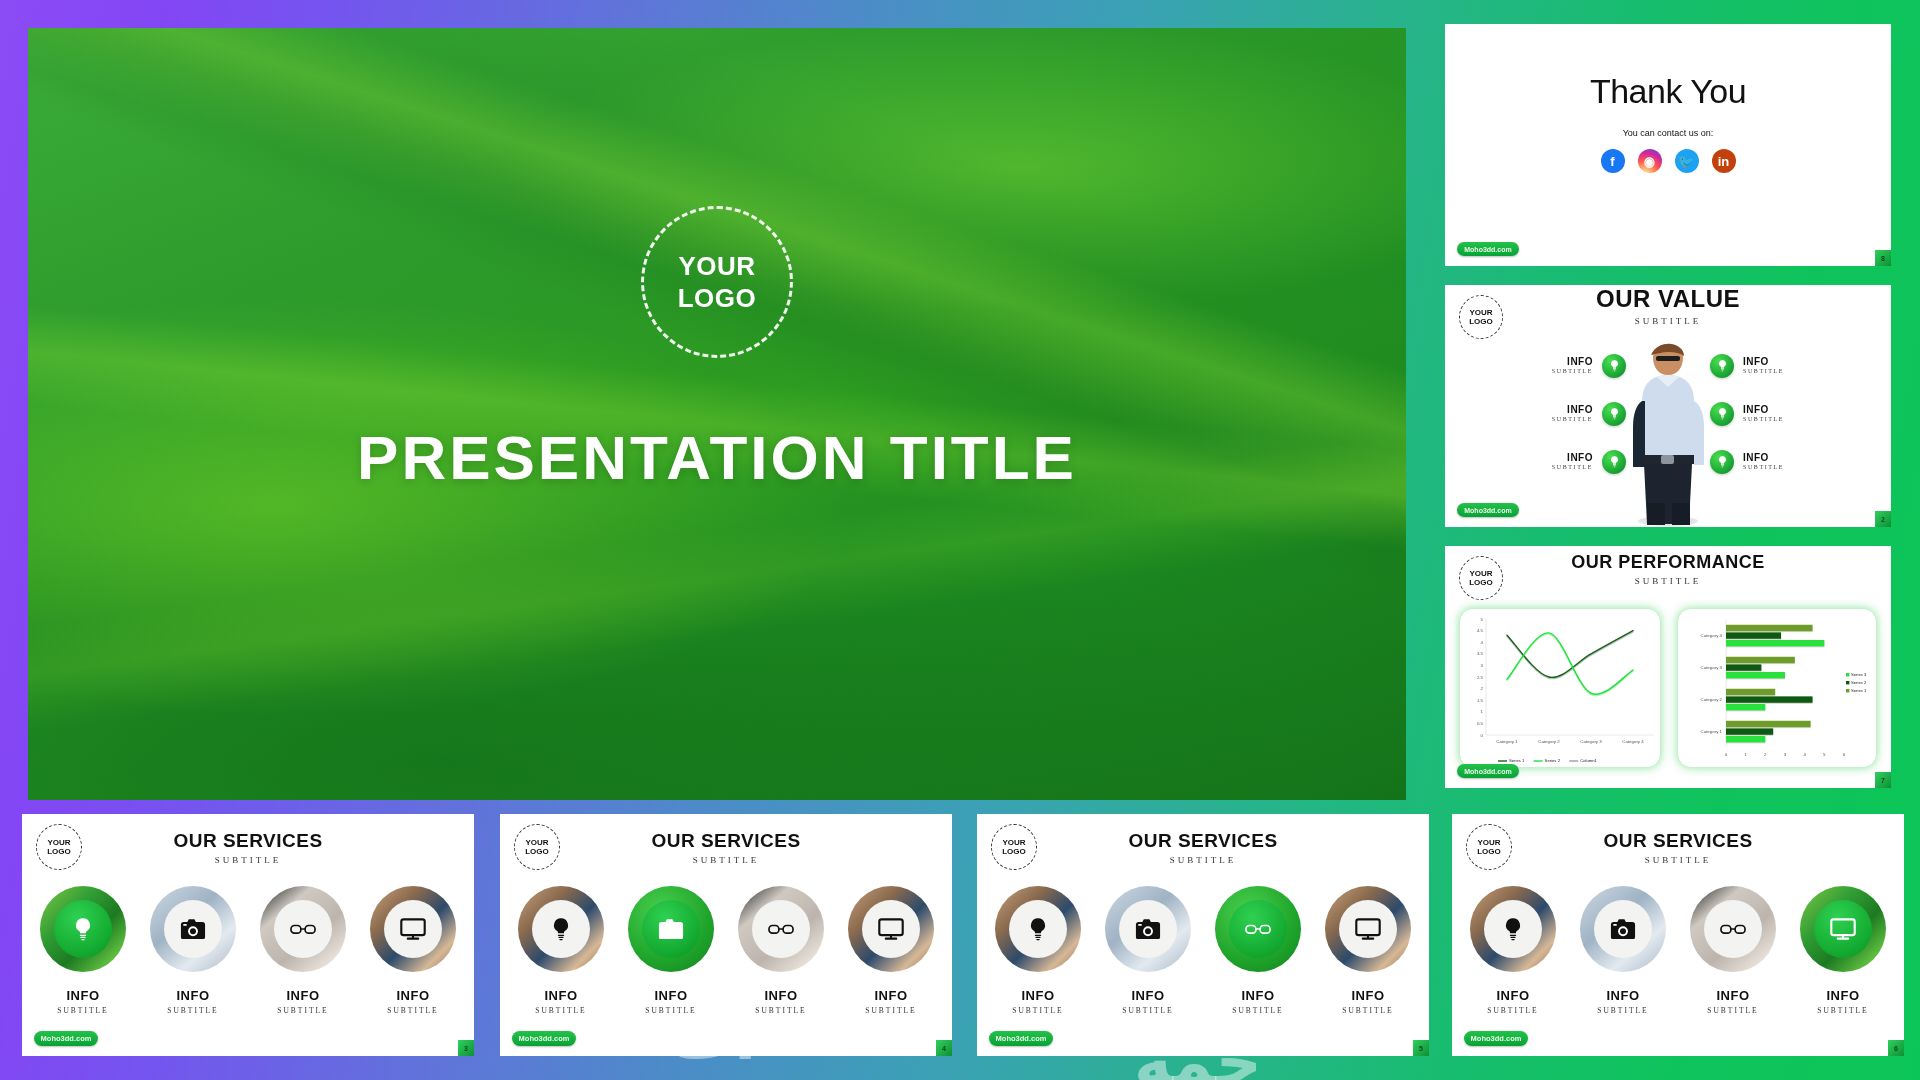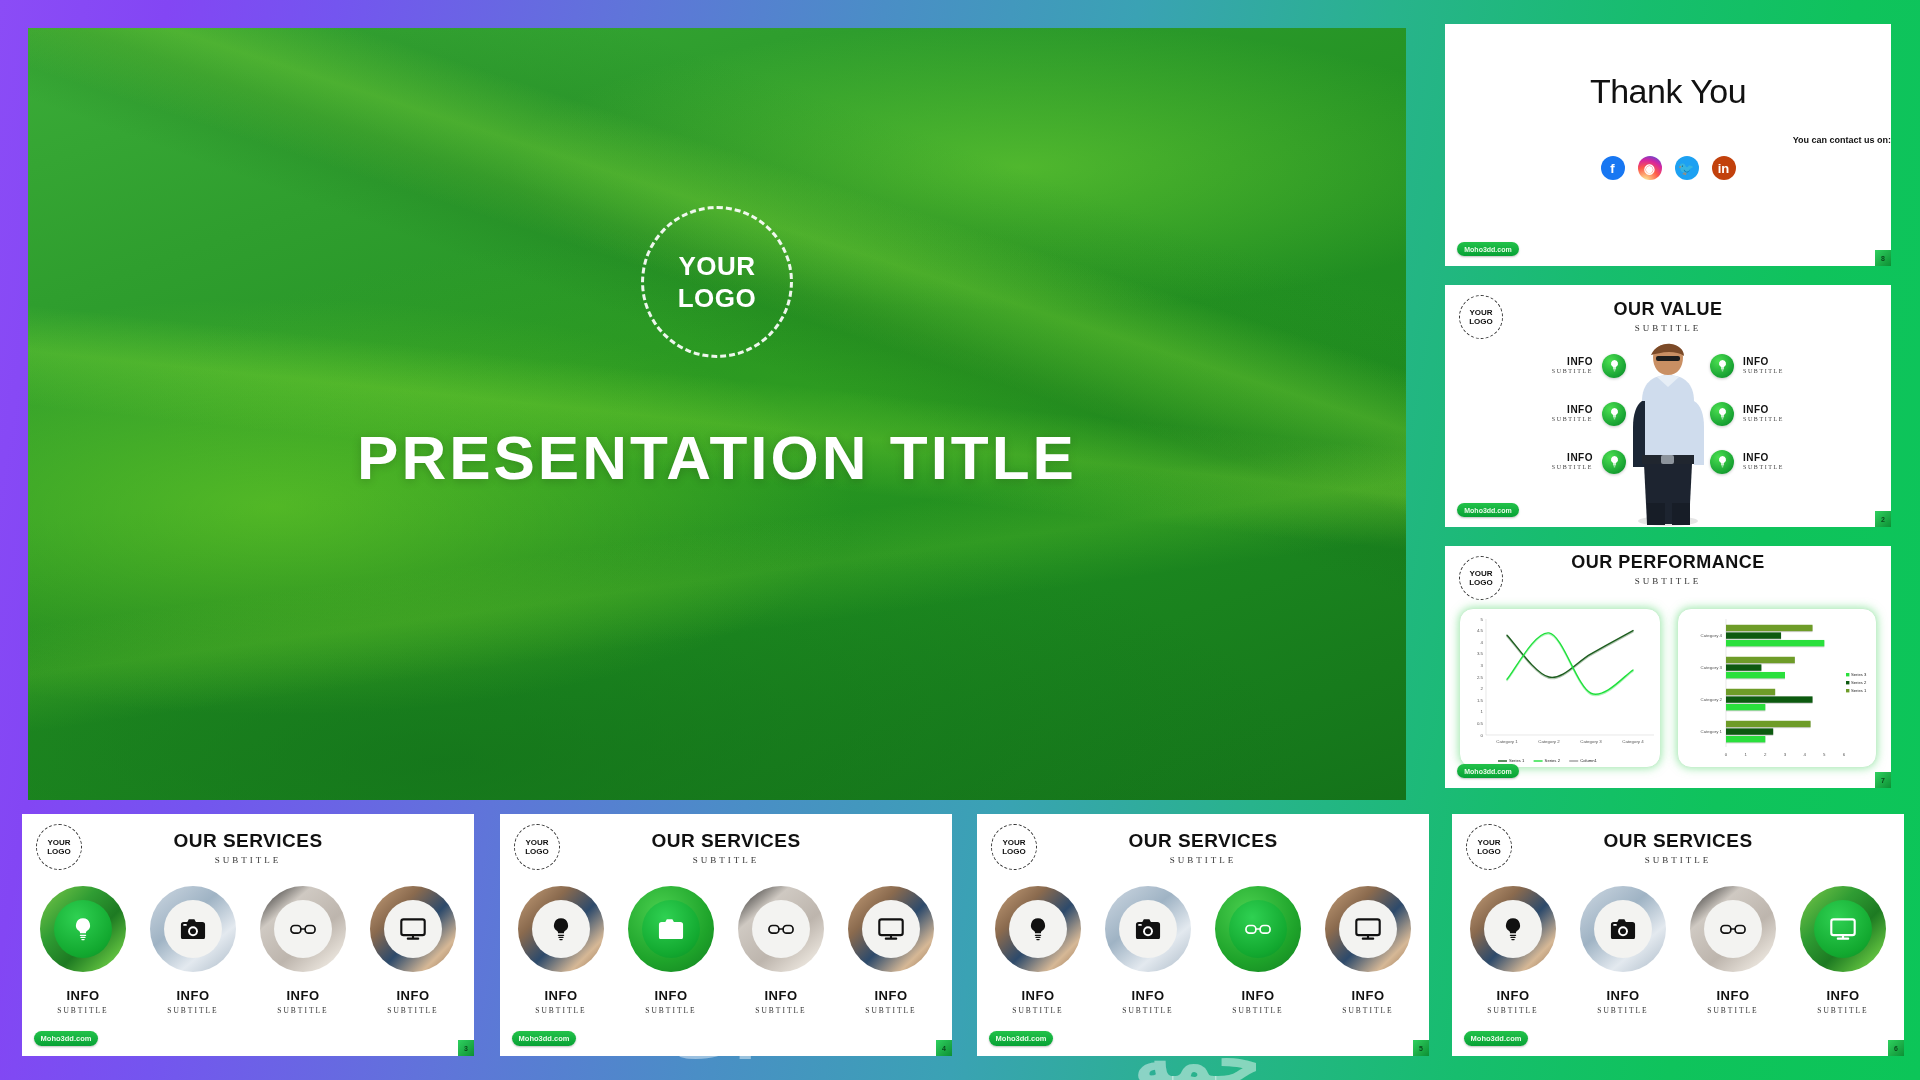--- a/index.html
+++ b/index.html
@@ -104,22 +104,22 @@
     box-shadow: 0 1px 2px rgba(0,0,0,.25);
   }
 
   
   #thankyou { left: 1445px; top: 24px; width: 446px; height: 242px; }
   .ty-title {
     text-align: center; margin-top: 48px;
     font-size: 34px; font-weight: 400; color: #111; letter-spacing: -.5px;
   }
   .ty-contact {
-    text-align: right; margin-top: 24px;
-    font-size: 9px; font-weight: bold; color: #111;
+    text-align: center; margin-top: 17px;
+    font-size: 9px; font-weight: normal; color: #111;
   }
   .social-row {
     display: flex; justify-content: center; gap: 13px; margin-top: 11px;
   }
   .social {
     width: 24px; height: 24px; border-radius: 50%;
     display: flex; align-items: center; justify-content: center;
     color: #fff; font-weight: bold; font-size: 13px;
   }
   .s-fb { background: #1877F2; }
@@ -232,21 +232,21 @@
     </div>
   <div class="brand-badge" style="left:12px;bottom:10px;width:62px;height:14px;font-size:7px;">Moho3dd.com</div>
   <div class="slide-num" style="width:16px;height:16px;font-size:7px;">8</div>
 </div>
 
 <div class="slide" id="ourvalue">
   <div class="mini-logo" style="left:14px;top:10px;width:44px;height:44px;font-size:8px;">
     <div class="l1">YOUR</div>
     <div class="l2">LOGO</div>
   </div>
-  <div class="mini-title" style="margin-top:14px;font-size:18px;">OUR VALUE</div>
+  <div class="mini-title" style="font-size:24px;">OUR VALUE</div>
   <div class="mini-subtitle" style="margin-top:3px;font-size:9px;">SUBTITLE</div>
 
   <div class="val-col left" id="val-left">
       <div class="val-row">
         <div class="val-text">
           <div class="val-info">INFO</div>
           <div class="val-sub">SUBTITLE</div>
         </div>
         <div class="bulb-circle">
           <svg viewBox="0 0 24 24" width="13" height="13" fill="#ffffff">

